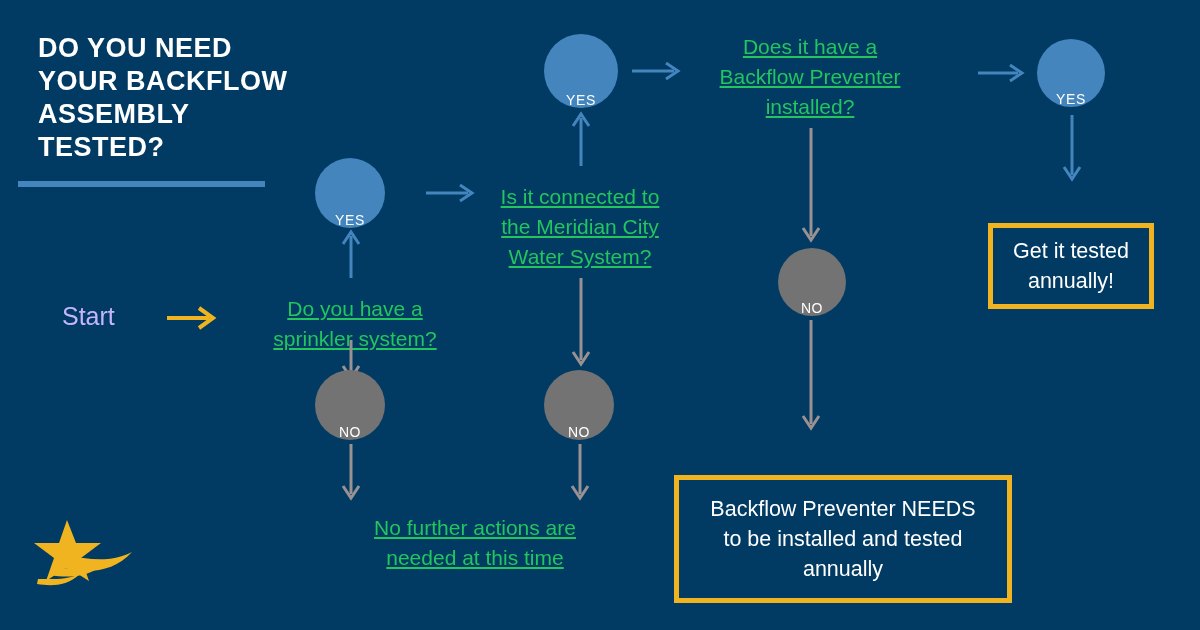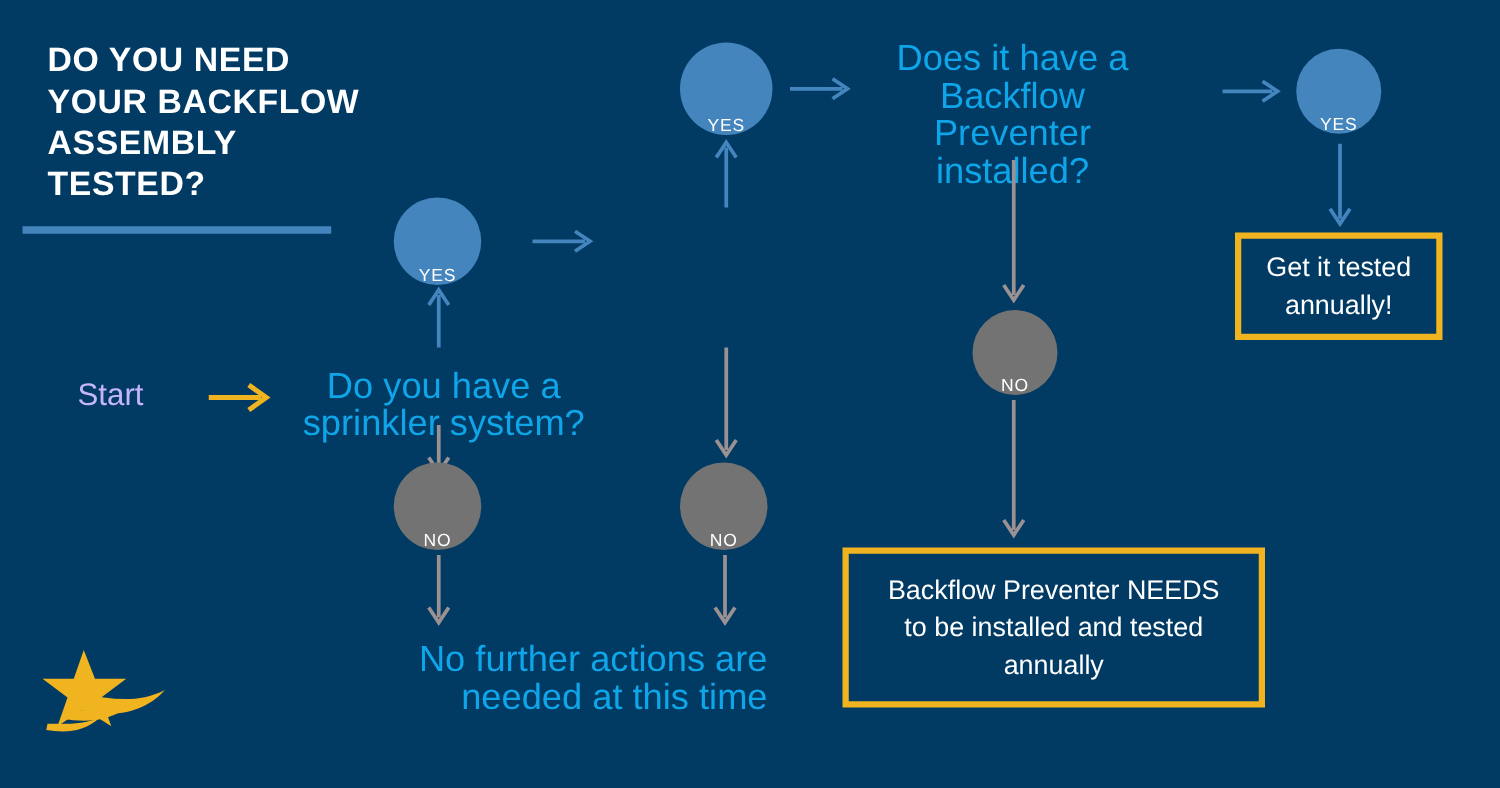--- a/index.html
+++ b/index.html
@@ -60,39 +60,41 @@
     justify-content: center;
     color: #ffffff;
     font-size: 14px;
     letter-spacing: 0.6px;
   }
   .node-yes { background: #4485bd; }
   .node-no  { background: #737373; }
 
   
   .flow-text {
-    color: #0ea5e9;
-    font-size: 29px;
+    color: #22c55e;
+    font-size: 21px;
     line-height: 30px;
     text-align: center;
     white-space: pre-line;
+    text-decoration: underline;
   }
 
   
   .callout {
     border: 5px solid #efb41f;
     box-sizing: border-box;
     display: flex;
     align-items: center;
     justify-content: center;
     color: #ffffff;
     font-size: 21.5px;
     line-height: 30px;
     text-align: center;
     white-space: pre-line;
+    margin-top: 37px;
   }
 
   
   .conn { overflow: visible; }
 </style>
 </head>
 <body>
 
 <div id="stage">
 
@@ -133,20 +135,23 @@
   <svg class="abs conn" style="left:336px; top:444px;" width="30" height="60" viewBox="0 0 30 60">
     <line x1="15" y1="0" x2="15" y2="50" stroke="#9a9193" stroke-width="3"></line>
     <polyline points="7,42 15,54 23,42" fill="none" stroke="#9a9193" stroke-width="3"></polyline>
   </svg>
 
   <svg class="abs conn" style="left:424px; top:178px;" width="56" height="30" viewBox="0 0 56 30">
     <line x1="2" y1="15" x2="44" y2="15" stroke="#4485bd" stroke-width="3"></line>
     <polyline points="36,7 48,15 36,23" fill="none" stroke="#4485bd" stroke-width="3"></polyline>
   </svg>
 
+  <div class="abs flow-text" style="left:465px; top:182px; width:230px;">Is it connected to
+the Meridian City
+Water System?</div>
 
   <svg class="abs conn" style="left:566px; top:108px;" width="30" height="60" viewBox="0 0 30 60">
     <line x1="15" y1="58" x2="15" y2="10" stroke="#4485bd" stroke-width="3"></line>
     <polyline points="7,18 15,6 23,18" fill="none" stroke="#4485bd" stroke-width="3"></polyline>
   </svg>
 
   <div class="abs node-circle node-yes" style="left:544px; top:34px; width:74px; height:74px;">
     <span>YES</span>
   </div>
 
@@ -157,21 +162,21 @@
 
   <div class="abs node-circle node-no" style="left:544px; top:370px; width:70px; height:70px;">
     <span>NO</span>
   </div>
 
   <svg class="abs conn" style="left:565px; top:444px;" width="30" height="60" viewBox="0 0 30 60">
     <line x1="15" y1="0" x2="15" y2="50" stroke="#9a9193" stroke-width="3"></line>
     <polyline points="7,42 15,54 23,42" fill="none" stroke="#9a9193" stroke-width="3"></polyline>
   </svg>
 
-  <div class="abs flow-text" style="left:304px; top:513px; width:310px;text-align:right;">No further actions are
+  <div class="abs flow-text" style="left:320px; top:513px; width:310px;">No further actions are
 needed at this time</div>
 
   <svg class="abs conn" style="left:630px; top:56px;" width="56" height="30" viewBox="0 0 56 30">
     <line x1="2" y1="15" x2="44" y2="15" stroke="#4485bd" stroke-width="3"></line>
     <polyline points="36,7 48,15 36,23" fill="none" stroke="#4485bd" stroke-width="3"></polyline>
   </svg>
 
   <div class="abs flow-text" style="left:695px; top:32px; width:230px;">Does it have a
 Backflow Preventer
 installed?</div>

